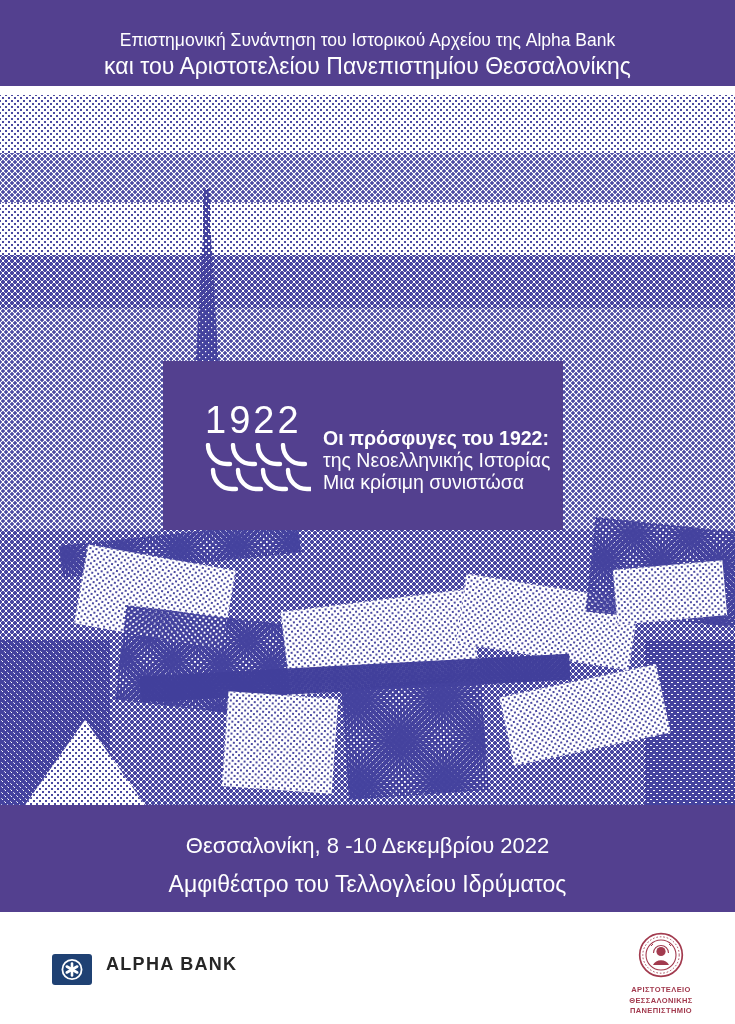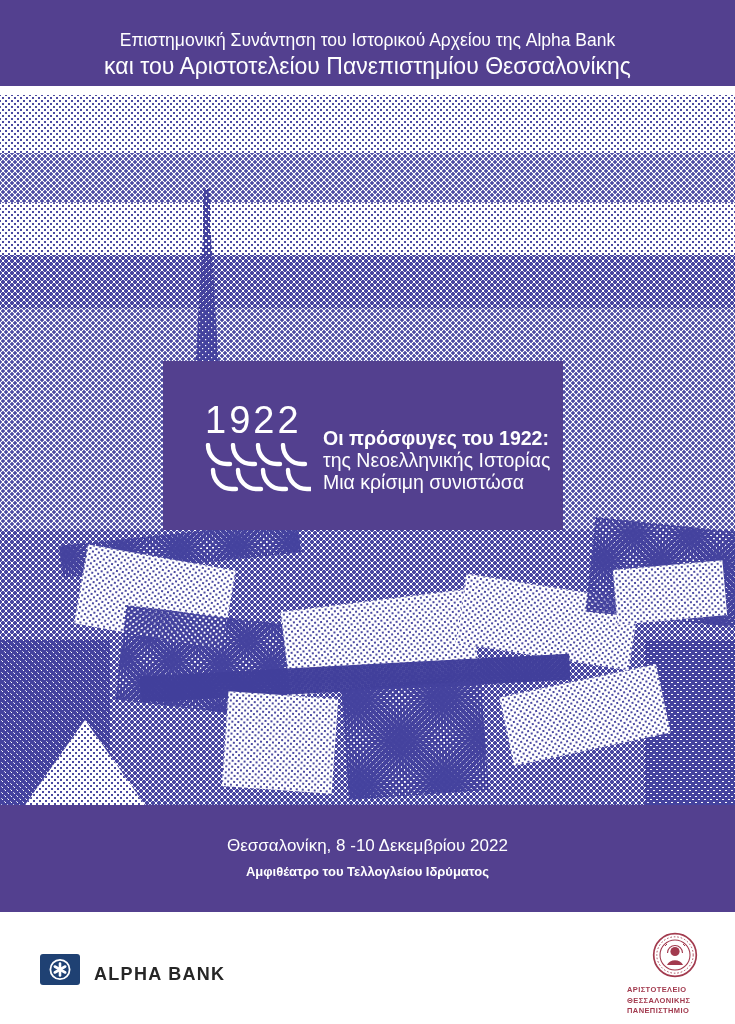--- a/index.html
+++ b/index.html
@@ -8,22 +8,22 @@
     background:#ffffff;overflow:hidden;
     font-family:"Liberation Sans","DejaVu Sans",sans-serif;
     -webkit-font-smoothing:antialiased;
   }
   
   .band{position:absolute;left:0;width:735px;background:#53408f;color:#fff;text-align:center;}
   .band-top{top:0;height:86px;}
   .band-top .l1{margin:0;padding-top:27px;font-size:17.5px;line-height:26px;font-weight:400;}
   .band-top .l2{margin:0;font-size:23px;line-height:26px;font-weight:400;}
   .band-bottom{top:805px;height:107px;}
-  .band-bottom .l1{margin:0;padding-top:28px;font-size:17px;line-height:26px;}
-  .band-bottom .l2{margin:0;font-size:13px;line-height:26px;font-weight:bold;}
+  .band-bottom .l1{margin:0;padding-top:28px;font-size:22px;line-height:26px;}
+  .band-bottom .l2{margin:12px;font-size:23px;line-height:26px;}
   
   .photo{position:absolute;top:95px;left:0;width:735px;height:710px;background:#fff;overflow:hidden;}
   .ht{position:absolute;background-size:6px 6px;background-position:0 0,3px 3px;}
   .d25{background-image:
         radial-gradient(circle,#4c4ba2 1.05px,transparent 1.45px),
         radial-gradient(circle,#4c4ba2 1.05px,transparent 1.45px);}
   .d40{background-image:
         radial-gradient(circle,#4c4ba2 1.5px,transparent 1.9px),
         radial-gradient(circle,#4c4ba2 1.5px,transparent 1.9px);}
   .d55{background-image:
@@ -45,27 +45,27 @@
   .logo1922 .year{
     font-size:38px;line-height:34px;font-weight:400;letter-spacing:3px;
     color:#fff;white-space:nowrap;
   }
   .logo1922 svg{display:block;margin-top:6px;}
   .box-text{position:absolute;left:160px;top:42px;white-space:nowrap;margin-top:24px;}
   .box-text p{margin:0;font-size:19.5px;line-height:22px;}
   .box-text .bold{font-weight:700;}
   
   .footer{position:absolute;top:912px;left:0;width:735px;height:112px;background:#fff;}
-  .alpha{position:absolute;left:40px;top:42px;display:flex;align-items:flex-end;}
+  .alpha{position:absolute;left:52px;top:42px;display:flex;align-items:flex-start;}
   .alpha svg{display:block;}
   .alpha .label{
     margin-left:14px;font-size:18px;font-weight:700;letter-spacing:1.3px;
     color:#262626;white-space:nowrap;
   }
-  .auth{position:absolute;left:627px;top:20px;width:96px;text-align:left;}
+  .auth{position:absolute;left:613px;top:20px;width:96px;text-align:center;}
   .auth svg{display:block;margin:0 auto;}
   .auth p{margin:0;font-size:7.5px;line-height:10.5px;font-weight:700;
           letter-spacing:0.4px;color:#a23a4e;}
   .auth p:first-of-type{margin-top:7px;}
 </style>
 </head>
 <body>
 
 <div class="poster">
 

